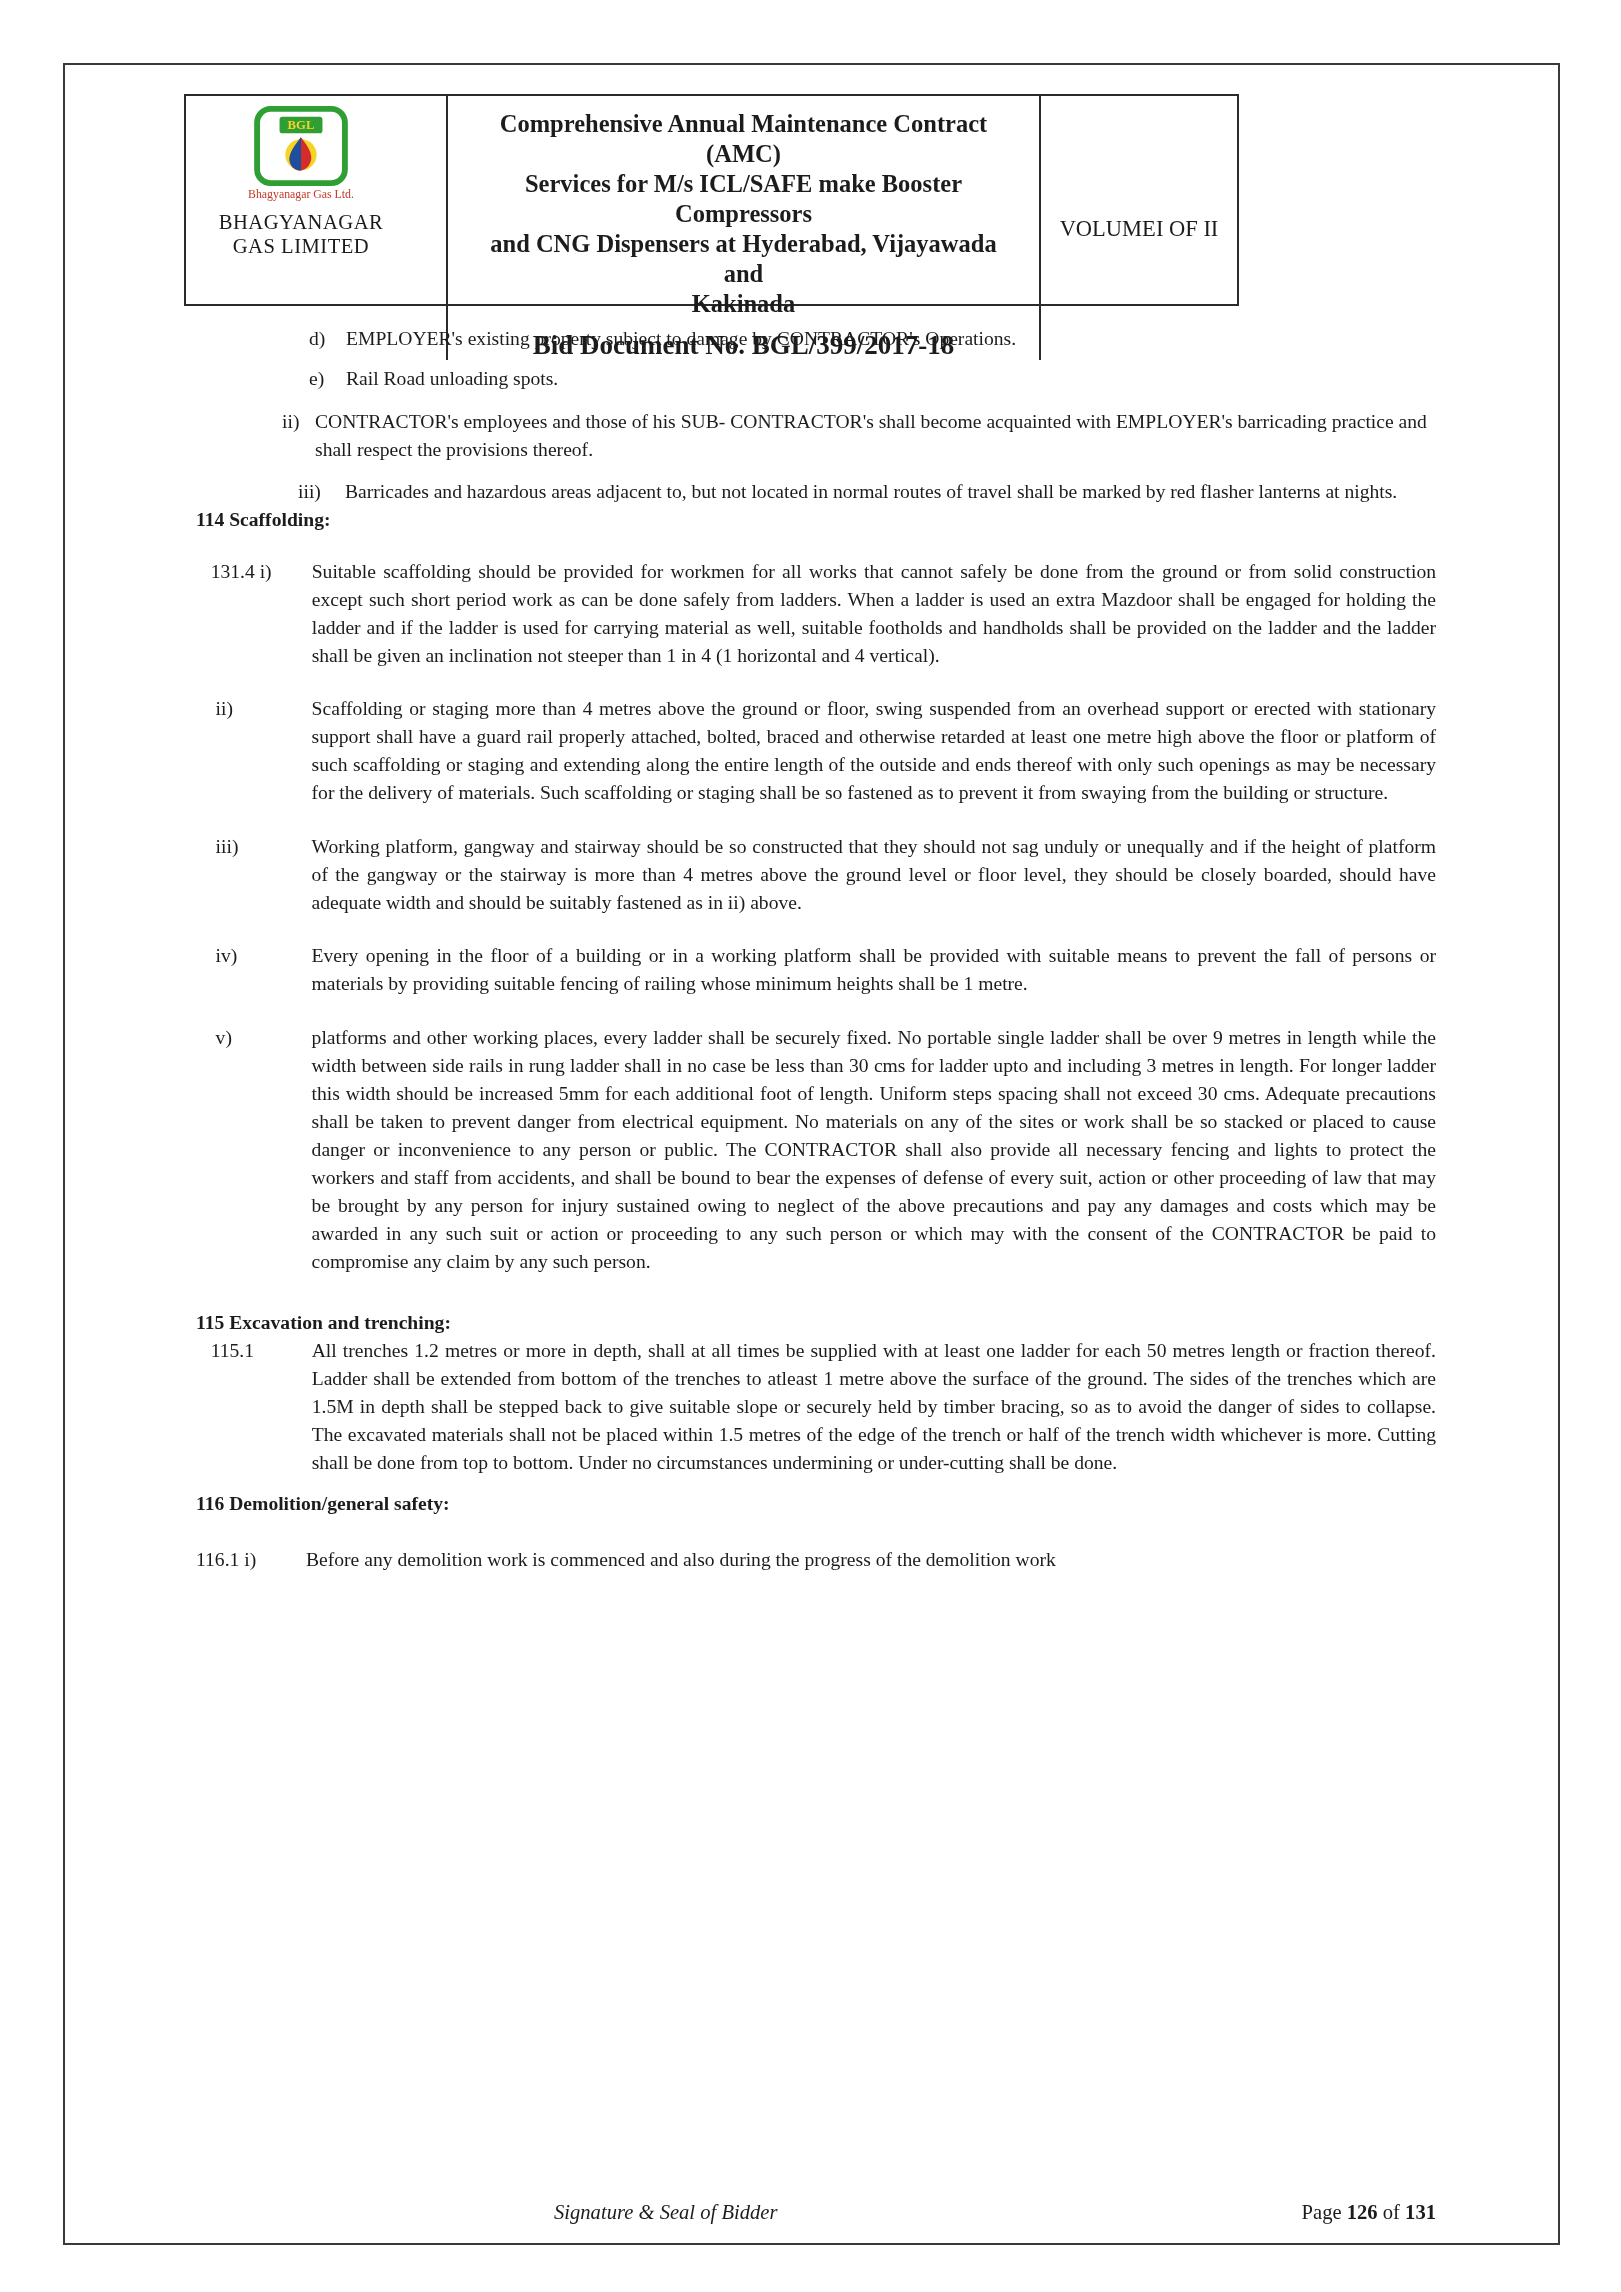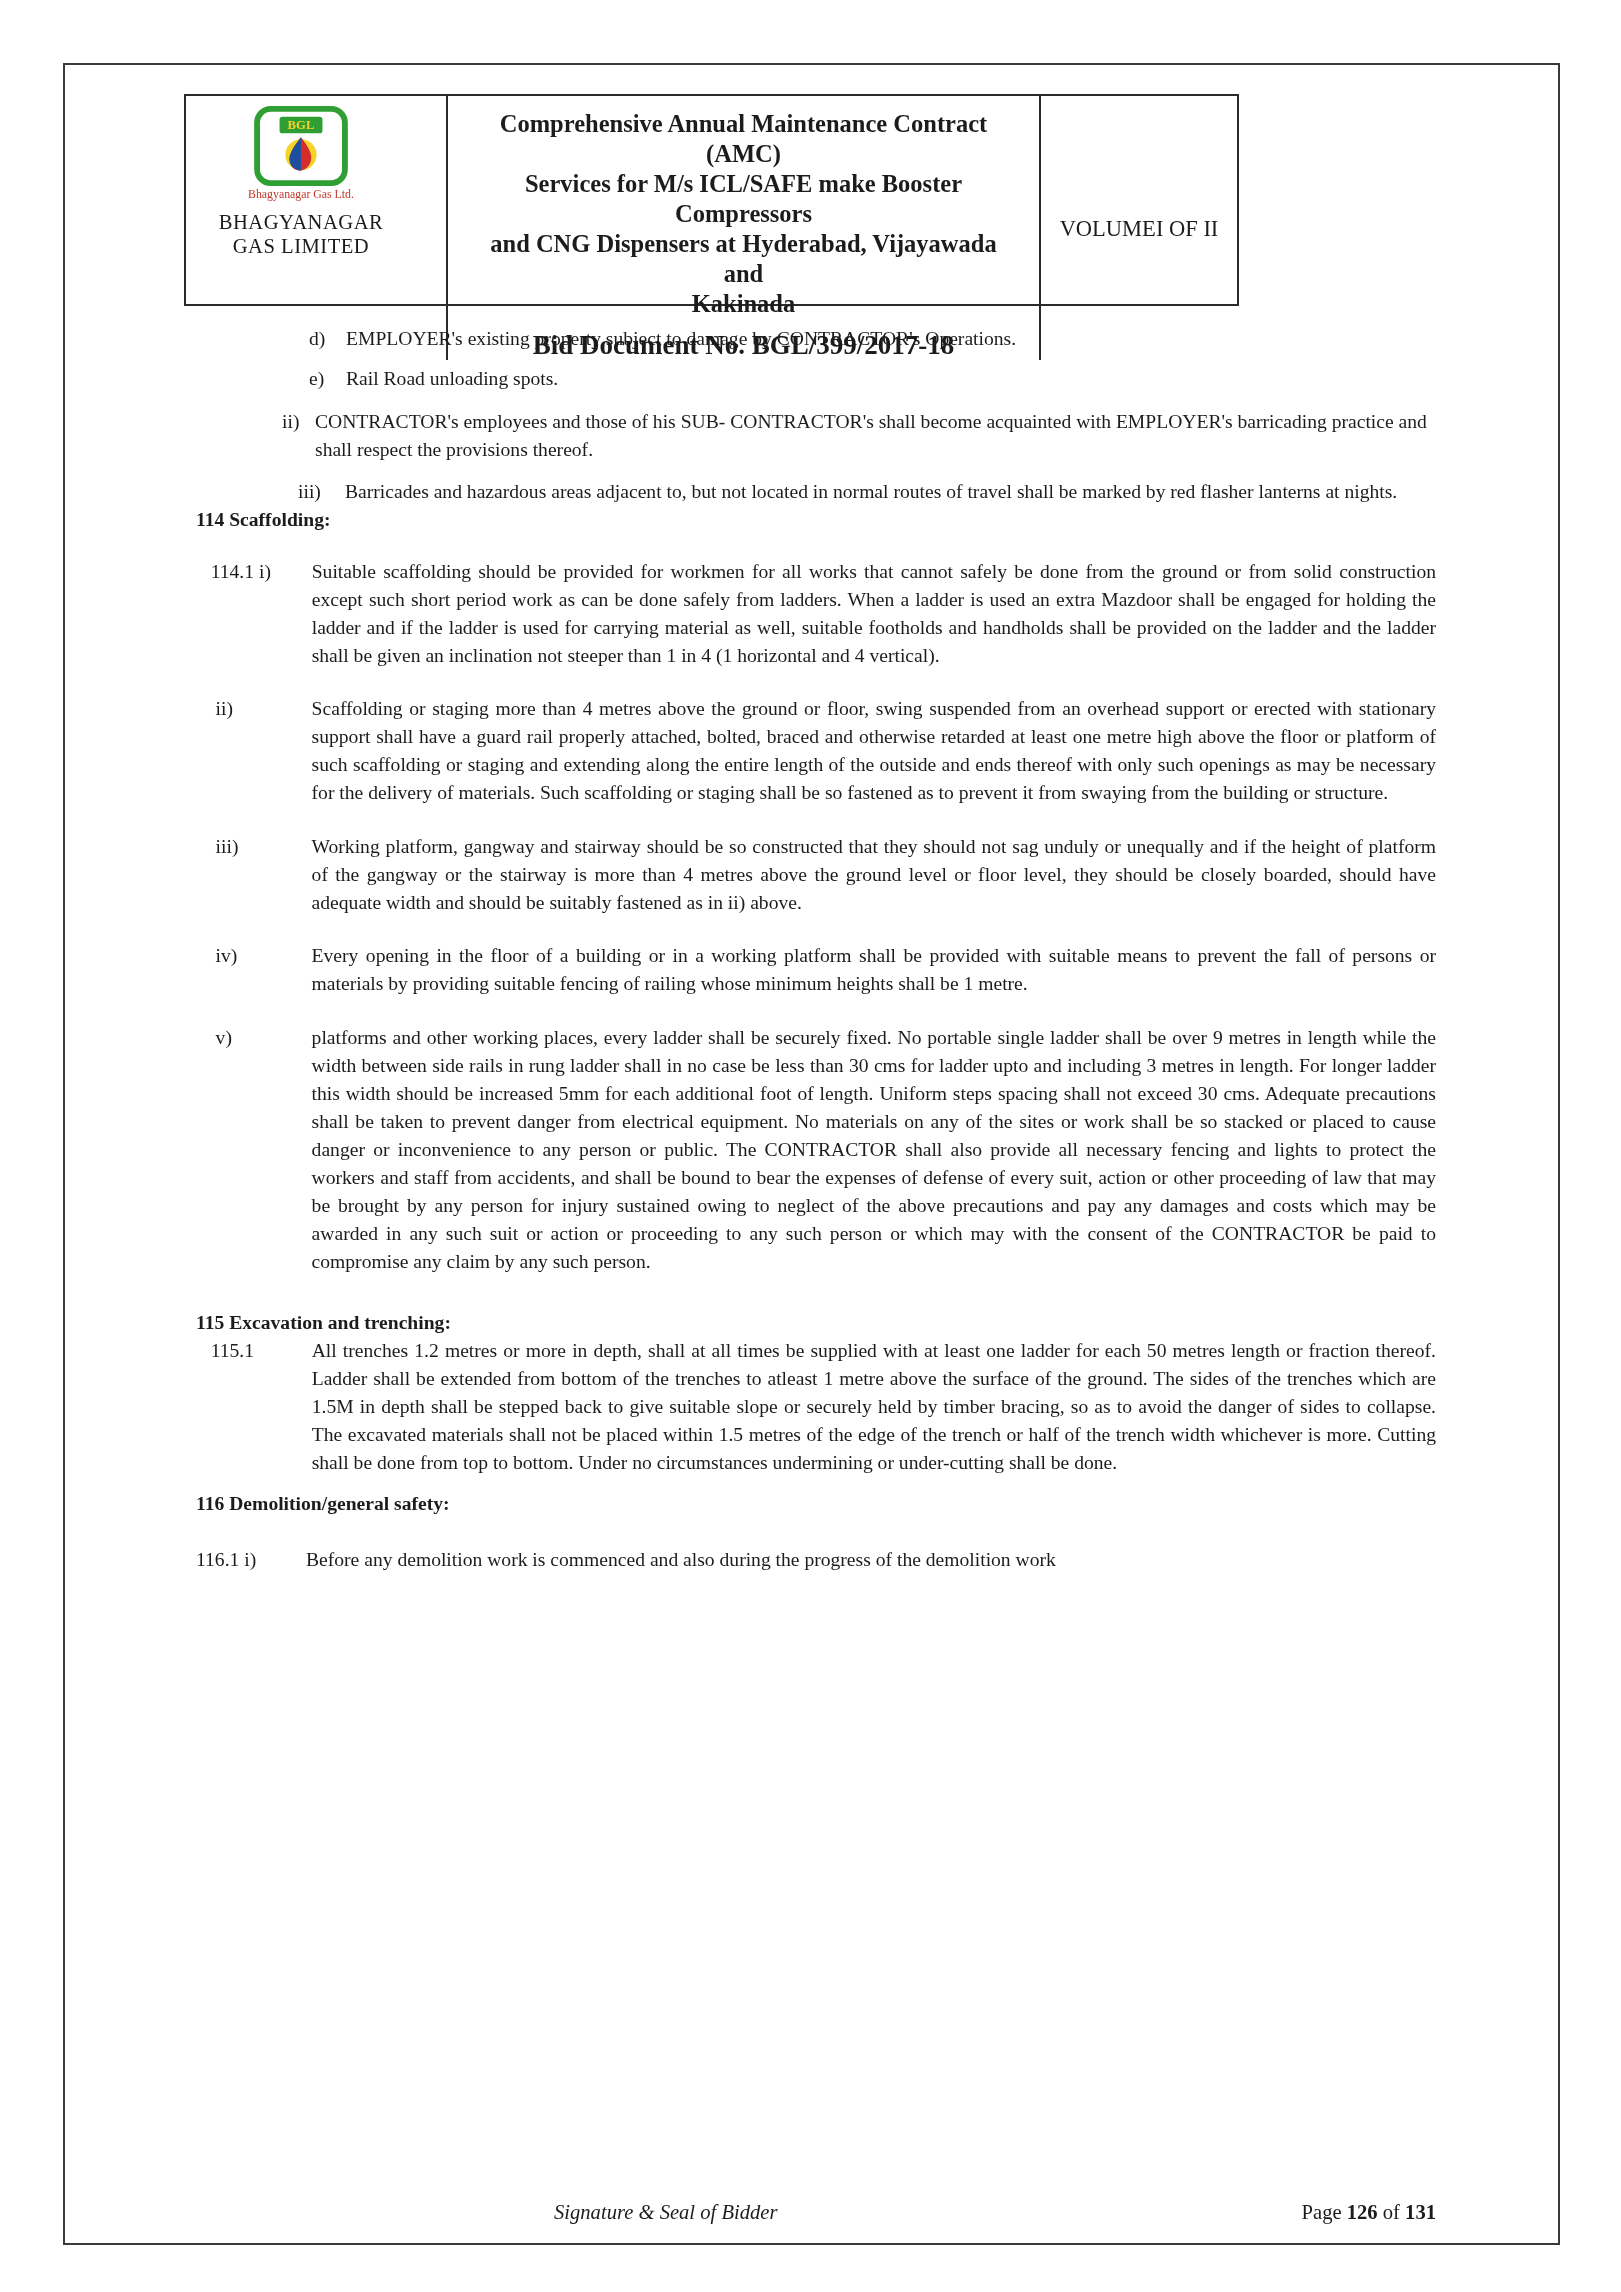--- a/index.html
+++ b/index.html
@@ -130,21 +130,21 @@
   </div>
 
   <div class="row li-iii2 mt14">
     <span class="marker">iii)</span>
     <div class="txt jt">Barricades and hazardous areas adjacent to, but not located in normal routes of travel shall be marked by red flasher lanterns at nights.</div>
   </div>
 
   <div class="h mt8">114 Scaffolding:</div>
 
   <div class="row li-num mt24">
-    <span class="marker">114.1 i)</span>
+    <span class="marker">131.4 i)</span>
     <div class="txt jt">Suitable scaffolding should be provided for workmen for all works that cannot safely be done from the ground or from solid construction except such short period work as can be done safely from ladders. When a ladder is used an extra Mazdoor shall be engaged for holding the ladder and if the ladder is used for carrying material as well, suitable footholds and handholds shall be provided on the ladder and the ladder shall be given an inclination not steeper than 1 in 4 (1 horizontal and 4 vertical).</div>
   </div>
 
   <div class="row li-sub mt26">
     <span class="marker">ii)</span>
     <div class="txt jt">Scaffolding or staging more than 4 metres above the ground or floor, swing suspended from an overhead support or erected with stationary support shall have a guard rail properly attached, bolted, braced and otherwise retarded at least one metre high above the floor or platform of such scaffolding or staging and extending along the entire length of the outside and ends thereof with only such openings as may be necessary for the delivery of materials. Such scaffolding or staging shall be so fastened as to prevent it from swaying from the building or structure.</div>
   </div>
 
   <div class="row li-sub mt26">
     <span class="marker">iii)</span>

